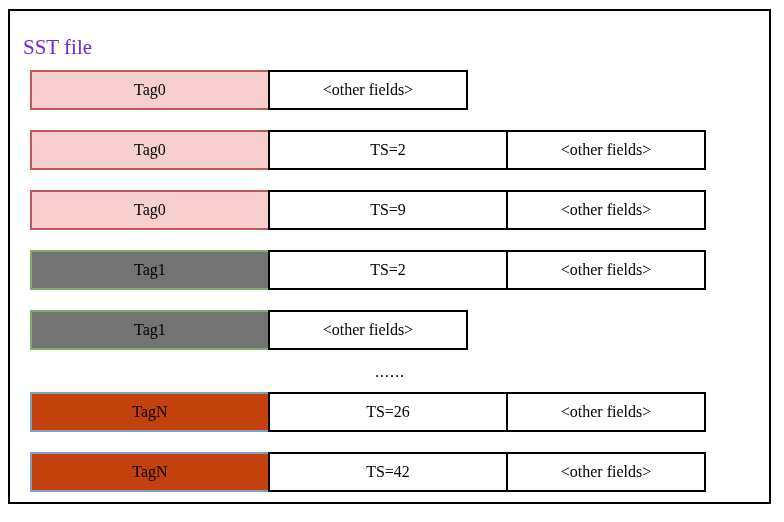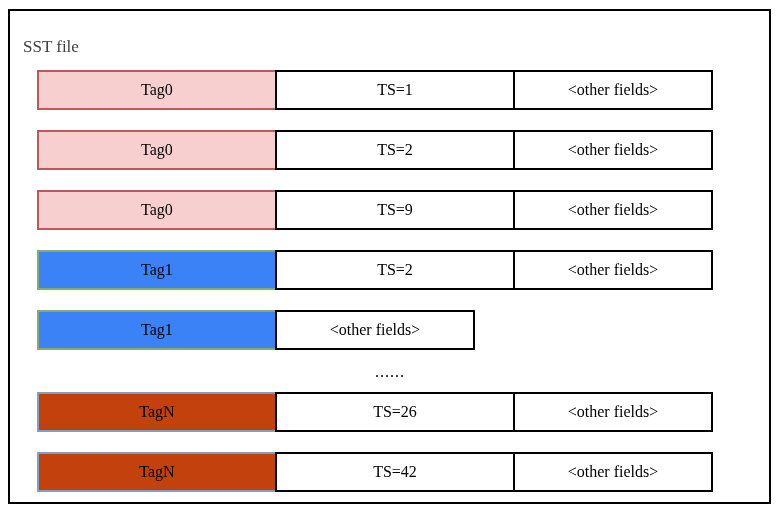--- a/index.html
+++ b/index.html
@@ -31,30 +31,30 @@
     height: 495px;
     border: 2px solid #000000;
     box-sizing: border-box;
     background: #ffffff;
   }
 
   .sst-title {
     position: absolute;
     left: 13px;
     top: 25px;
-    font-size: 17px;
+    font-size: 21px;
     line-height: 22px;
-    color: #404040;
+    color: #6d28d9;
     white-space: nowrap;
   }
 
   
   .record-row {
     position: absolute;
-    left: 37px;
+    left: 30px;
     height: 40px;
     display: flex;
     align-items: stretch;
   }
 
   .cell {
     box-sizing: border-box;
     display: flex;
     align-items: center;
     justify-content: center;
@@ -83,21 +83,21 @@
     margin-left: -2px;
     background: #ffffff;
   }
 
   
   .tag-pink {
     background: #f7cfcf;
     border-color: #b95b5b;
   }
   .tag-green {
-    background: #3b82f6;
+    background: #737373;
     border-color: #85ab6f;
     text-align: center;
   }
   .tag-blue {
     background: #c2410c;
     border-color: #7f9fc4;
   }
 
   
   .ellipsis-row {
@@ -118,21 +118,20 @@
 
 <div id="canvas">
 
   <div class="sst-frame">
     <div class="sst-title">SST file</div>
   </div>
 
   <div id="rows-host">
       <div class="record-row" style="top: 70px;">
         <div class="cell cell-tag tag-pink">Tag0</div>
-        <div class="cell cell-ts">TS=1</div>
         <div class="cell cell-other">&lt;other fields&gt;</div>
       </div>
       <div class="record-row" style="top: 130px;">
         <div class="cell cell-tag tag-pink">Tag0</div>
         <div class="cell cell-ts">TS=2</div>
         <div class="cell cell-other">&lt;other fields&gt;</div>
       </div>
       <div class="record-row" style="top: 190px;">
         <div class="cell cell-tag tag-pink">Tag0</div>
         <div class="cell cell-ts">TS=9</div>

